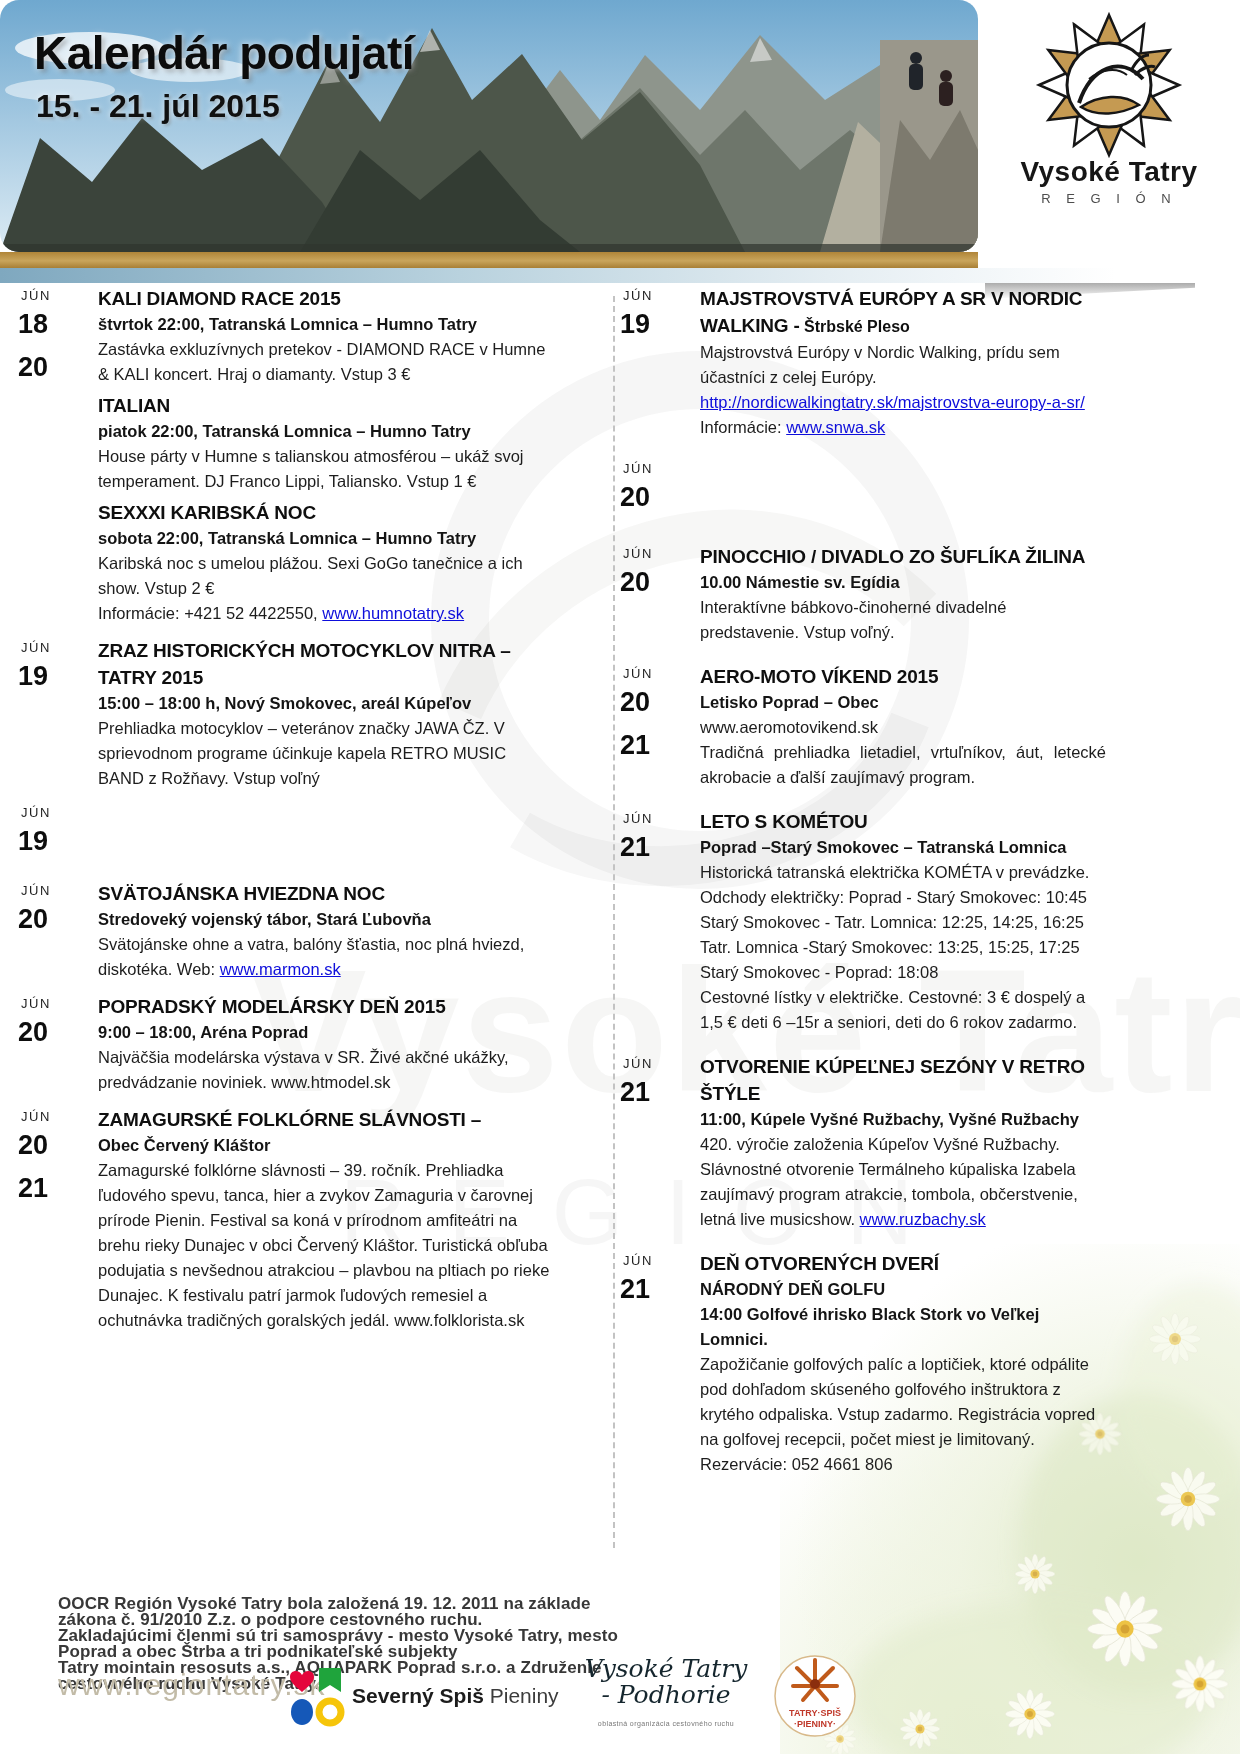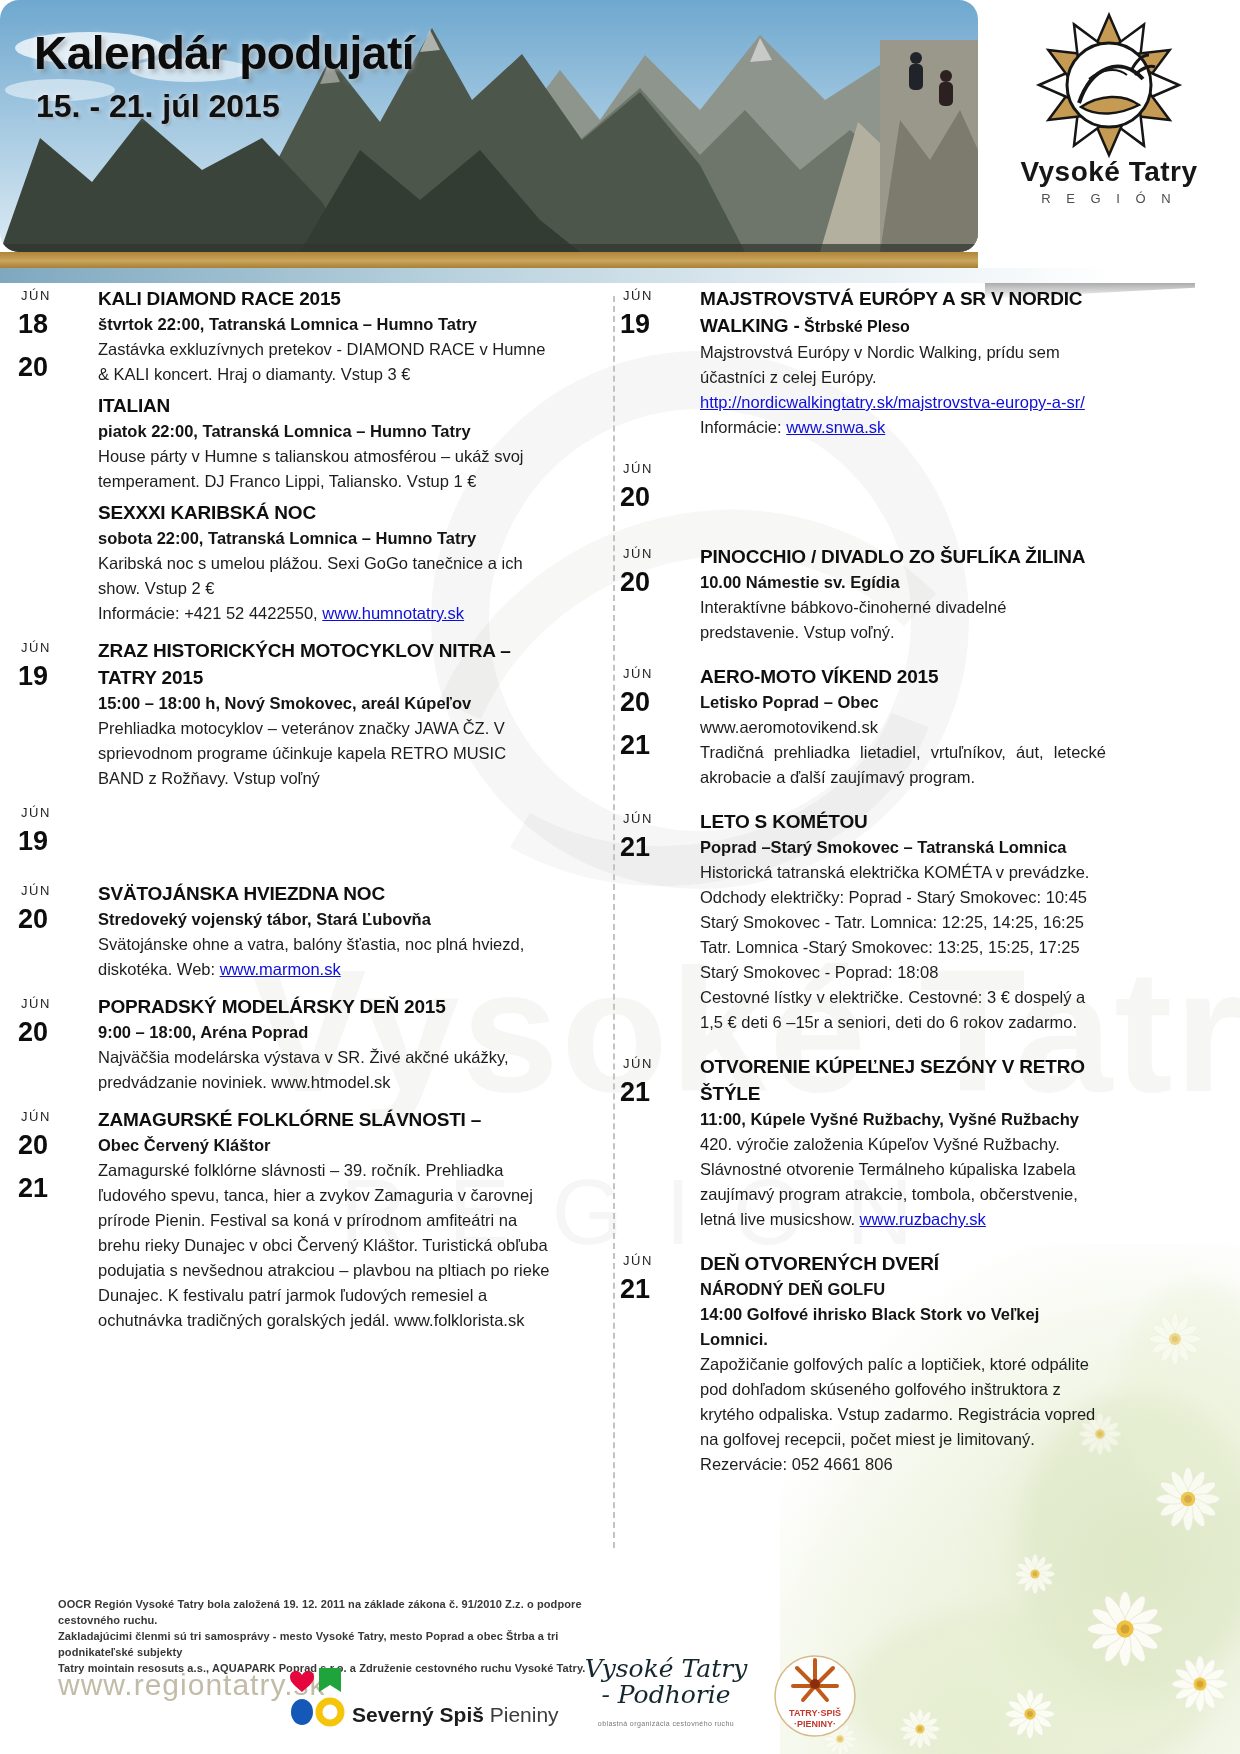--- a/index.html
+++ b/index.html
@@ -52,21 +52,21 @@
   .tsuffix{font-size:16px;letter-spacing:0;text-align:center;}
   .esub{font-size:16.5px;line-height:25px;font-weight:700;margin:0;color:#141414;}
   .ebody{font-size:16.5px;line-height:25px;margin:0;color:#1d1d1d;}
   .ebody.just{text-align:justify;}
   .ebody.nowrap{white-space:nowrap;}
   a.blue{color:#0e0edb;text-decoration:underline;cursor:pointer;}
   a.dark{color:#141414;text-decoration:underline;cursor:pointer;}
 
   
   .legal{position:absolute;left:58px;top:1596px;width:575px;z-index:2;
-    font-size:11px;line-height:16px;font-weight:600;color:#383838;letter-spacing:.1px;}
+    font-size:17px;line-height:16px;font-weight:600;color:#383838;letter-spacing:.1px;}
   .site{position:absolute;left:58px;top:1668px;z-index:2;font-size:30px;color:#c2bba7;letter-spacing:1px;}
   .logos-row{position:absolute;left:288px;top:1652px;z-index:2;display:flex;align-items:center;gap:26px;}
   .sev-text{font-size:21px;color:#3c3c3c;margin-left:6px;}
   .sev-bold{font-weight:700;color:#1c1c1c;}
   .podhorie{font-family:"DejaVu Serif",serif;font-style:italic;font-size:25px;line-height:26px;
     color:#15262e;text-align:center;}
   .podhorie-sub{font-family:"Liberation Sans",sans-serif;font-style:normal;font-size:7px;color:#777;margin-top:3px;letter-spacing:.4px;}
 </style>
 </head>
 <body>
@@ -352,21 +352,21 @@
     </div>
 
   <div class="legal">
     <div>OOCR Región Vysoké Tatry bola založená 19. 12. 2011 na základe zákona č. 91/2010 Z.z. o podpore cestovného ruchu.</div>
     <div>Zakladajúcimi členmi sú tri samosprávy - mesto Vysoké Tatry, mesto Poprad a obec Štrba a tri podnikateľské subjekty</div>
     <div>Tatry mointain resosuts a.s., AQUAPARK Poprad s.r.o. a Združenie cestovného ruchu Vysoké Tatry.</div>
   </div>
   <div class="site">www.regiontatry.sk</div>
 
   <div class="logos-row">
-    <div style="display:flex;align-items:flex-end;">
+    <div style="display:flex;align-items:center;">
       <svg width="58" height="62" viewBox="0 0 58 62">
         <path d="M14 10 C 11 4, 2 5, 2 12 C 2 18, 9 22, 14 27 C 19 22, 26 18, 26 12 C 26 5, 17 4, 14 10 Z" fill="#e4063c"></path>
         <polygon points="31,3 53,3 53,27 42,20 31,27" fill="#1fa43c"></polygon>
         <ellipse cx="14" cy="47" rx="11" ry="13" fill="#1558b8"></ellipse>
         <circle cx="42" cy="47" r="11" fill="none" stroke="#f6c50a" stroke-width="7"></circle>
       </svg>
       <span class="sev-text"><span class="sev-bold">Severný Spiš</span><span> Pieniny</span></span>
     </div>
 
     <div class="podhorie">

